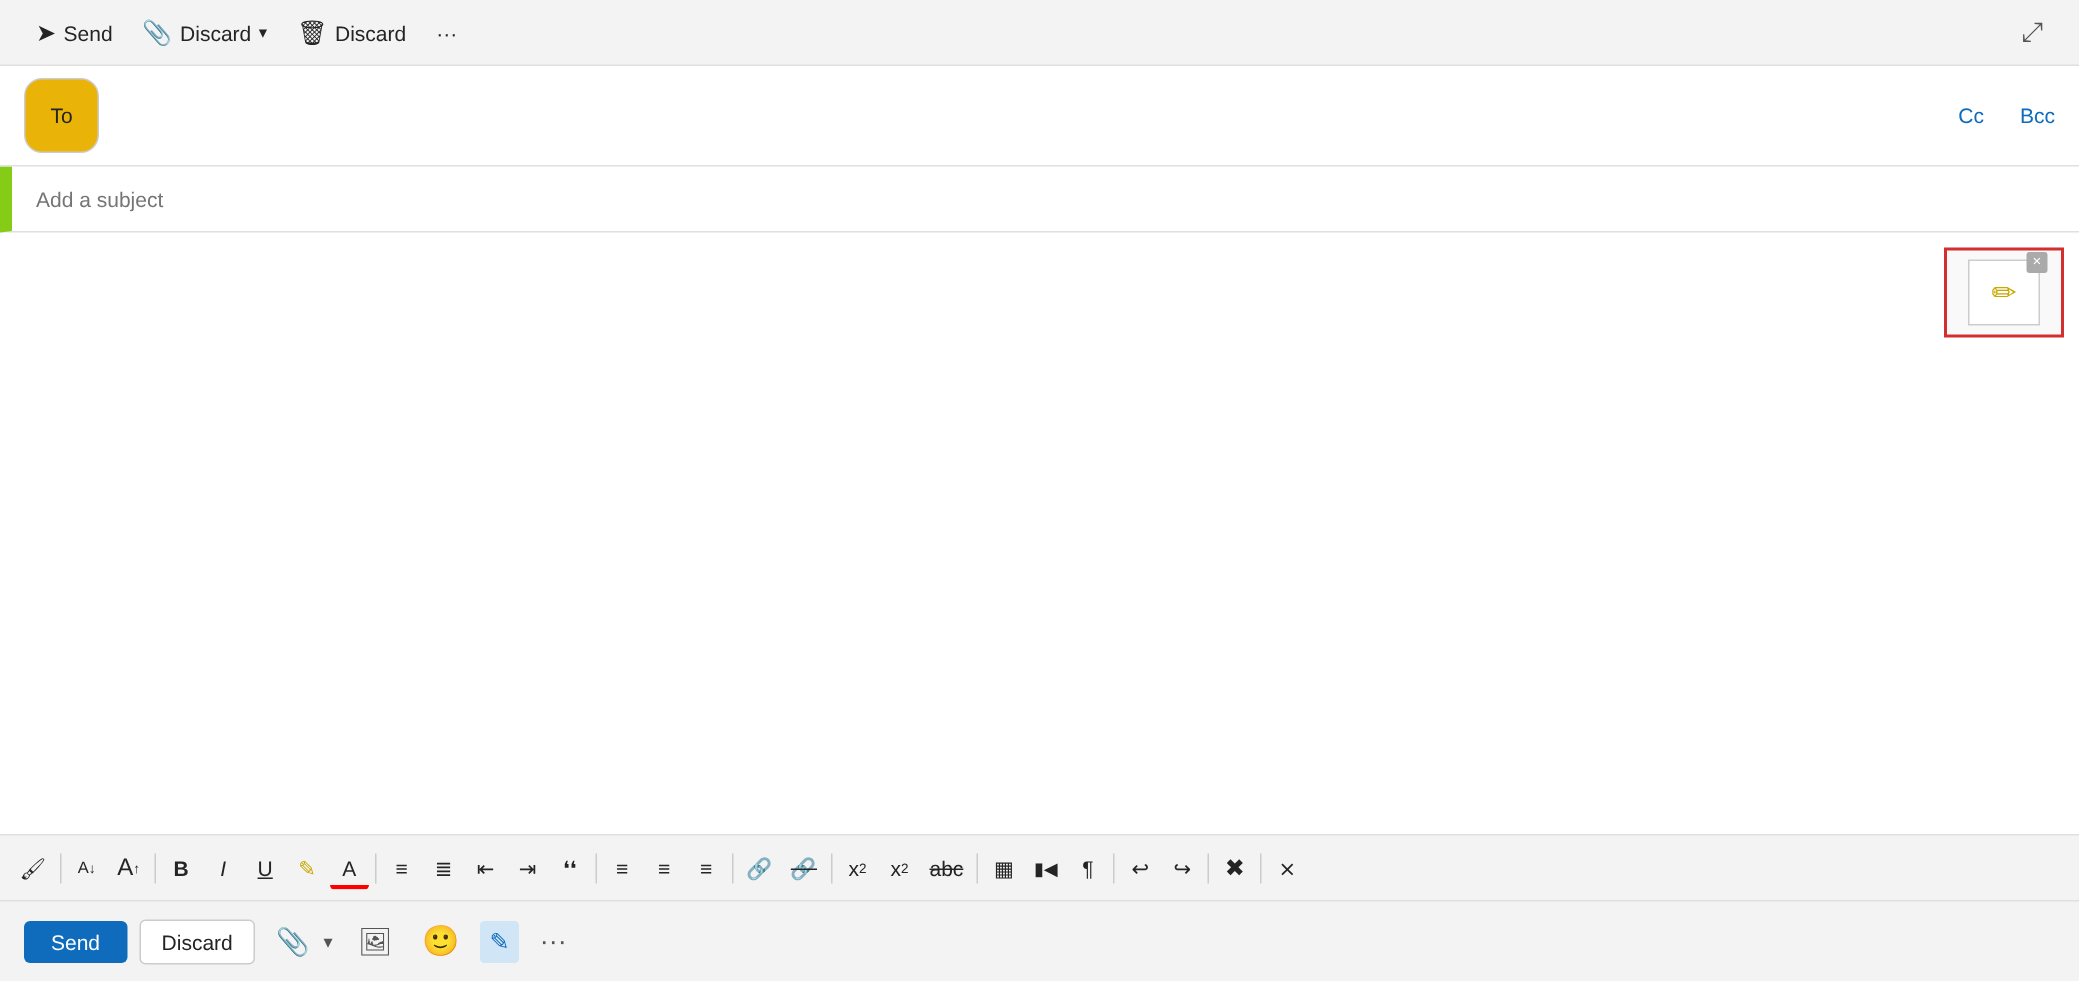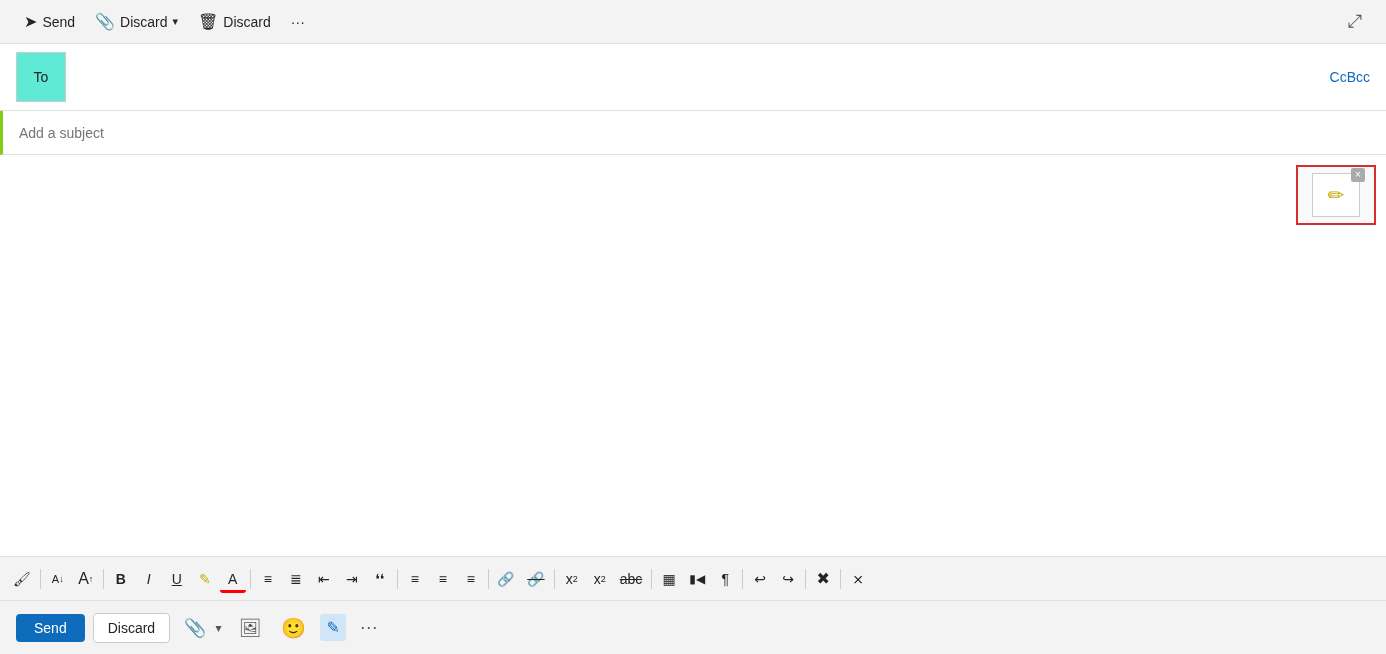--- a/index.html
+++ b/index.html
@@ -64,61 +64,61 @@
     
     .to-row {
       display: flex;
       align-items: center;
       padding: 8px 16px;
       border-bottom: 1px solid #e0e0e0;
       min-height: 50px;
       position: relative;
     }
     .to-btn {
-      background: #5eead4;
+      background: #eab308;
       border: 1px solid #ccc;
-      border-radius: 0;
+      border-radius: 12px;
       padding: 16px 14px;
       font-size: 14px;
       font-weight: 500;
       cursor: pointer;
       color: #242424;
       margin-right: 8px;
       min-width: 50px;
     }
     .to-input {
       flex: 1;
       border: none;
       outline: none;
       font-size: 14px;
       color: #242424;
       background: transparent;
     }
     .cc-bcc-btns {
       display: flex;
-      gap: 0;
+      gap: 24px;
       position: absolute;
       right: 16px;
     }
     .cc-bcc-link {
       background: none;
       border: none;
       color: #0f6cbd;
       font-size: 14px;
       cursor: pointer;
       text-decoration: none;
     }
 
     
     .subject-row {
       display: flex;
       align-items: center;
       padding: 8px 16px;
       border-bottom: 1px solid #e0e0e0;
-      border-left: 3px solid #84cc16;
+      border-left: 8px solid #84cc16;
       min-height: 44px;
     }
     .subject-input {
       flex: 1;
       border: none;
       outline: none;
       font-size: 14px;
       color: #aaa;
       background: transparent;
     }

